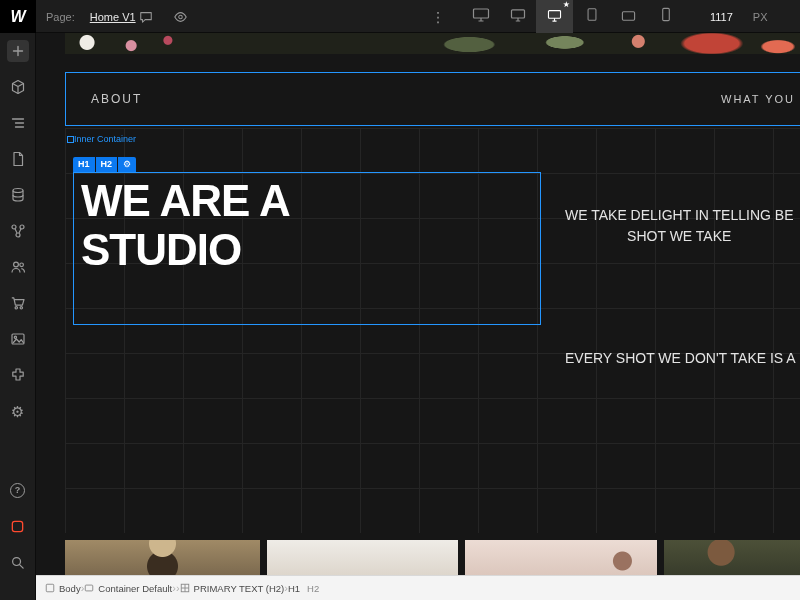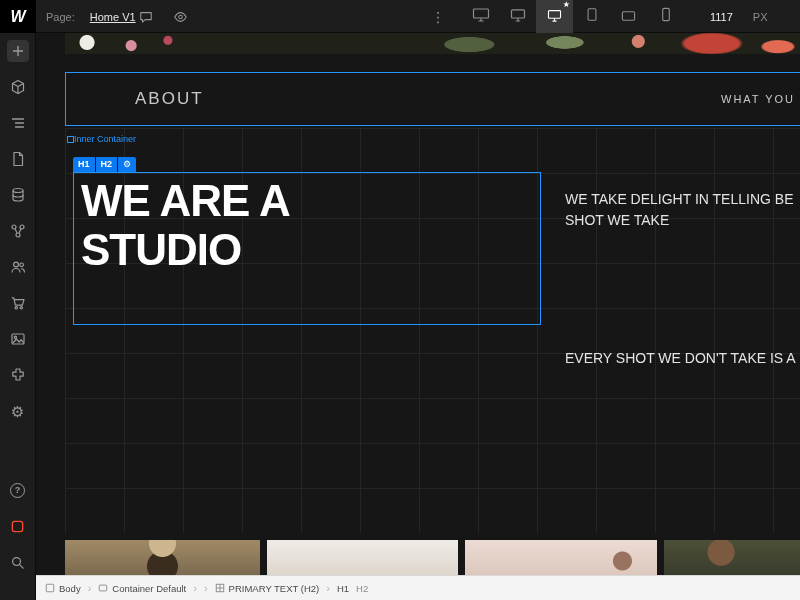--- a/index.html
+++ b/index.html
@@ -45,50 +45,50 @@
       radial-gradient(ellipse 30px 10px at 68% 45%, #75855c 0 60%, transparent 65%),
       radial-gradient(ellipse 45px 16px at 88% 50%, #c14437 0 60%, transparent 70%),
       radial-gradient(ellipse 25px 10px at 97% 65%, #e26a52 0 60%, transparent 70%),
       radial-gradient(circle at 78% 40%, #d4806e 0 6px, transparent 7px);
     cursor:pointer; }
   .grid-overlay { position:absolute; left:29px; top:95px; width:735px; height:405px; pointer-events:none;
     background-image:
       repeating-linear-gradient(to right, #252525 0 1px, transparent 1px 59px),
       repeating-linear-gradient(to bottom, #252525 0 1px, transparent 1px 45px); }
   .nav-box { position:absolute; left:29px; top:39px; width:736px; height:54px; border:1px solid #2496ff; cursor:pointer; }
-  .nav-about { position:absolute; left:25px; top:50%; transform:translateY(-50%); font-size:17px; letter-spacing:2px; color:#c9c9c9; cursor:pointer;margin-left:44px; }
+  .nav-about { position:absolute; left:25px; top:50%; transform:translateY(-50%); font-size:12px; letter-spacing:2px; color:#c9c9c9; cursor:pointer; }
   .nav-right { position:absolute; left:655px; top:50%; transform:translateY(-50%); font-size:11px; letter-spacing:2px; color:#c9c9c9; white-space:nowrap; cursor:pointer; }
   .inner-label { position:absolute; left:31px; top:101px; display:flex; align-items:center; color:#2496ff; font-size:9px; cursor:pointer; }
   .inner-label .sq { width:7px; height:7px; border:1px solid #2496ff; display:inline-block; }
   .sel-badges { position:absolute; left:37px; top:124px; display:flex; z-index:6; }
   .badge { background:#0b79f0; color:#fff; font-size:9px; font-weight:bold; padding:3px 5px; line-height:1; cursor:pointer; }
   .badge + .badge { margin-left:1px; }
   .badge.first { border-radius:2px 0 0 0; }
   .badge.gear { font-weight:normal; border-radius:0 2px 0 0; }
   .heading-box { position:absolute; left:37px; top:139px; width:468px; height:153px; border:1px solid #2496ff; cursor:pointer; }
   .hero-heading { padding:3px 0 0 7px; color:#fff; font-weight:bold; font-size:44px; line-height:49px; letter-spacing:-1px; }
   .para { position:absolute; color:#e4e4e4; font-size:14px; line-height:21px; white-space:nowrap; cursor:pointer; }
-  .para-1 { left:529px; top:156px; }
+  .para-1 { left:529px; top:172px;text-align:center; }
   .para-2 { left:529px; top:315px; }
   .photo-strip { position:absolute; left:29px; top:507px; width:735px; height:35px; display:flex; gap:7px; }
   .photo { height:35px; cursor:pointer; }
   .photo-1 { width:195px; background:
       radial-gradient(circle at 50% 10%, #cdb68d 0 13px, transparent 14px),
       radial-gradient(circle at 50% 75%, #3a2d20 0 15px, transparent 16px),
       linear-gradient(180deg, #a08a66, #7c6a4f); }
   .photo-2 { width:191px; background:linear-gradient(180deg, #efece7, #ddd6cc); }
   .photo-3 { width:192px; background:
       radial-gradient(circle at 82% 60%, #9a7260 0 9px, transparent 10px),
       linear-gradient(180deg, #ecdcd4, #dcc7bd); }
   .photo-4 { width:136px; background:
       radial-gradient(circle at 42% 35%, #7c5a3f 0 13px, transparent 14px),
       linear-gradient(180deg, #4c5038, #383c2b); }
 
   
-  .breadcrumb { position:absolute; left:36px; top:575px; width:764px; height:25px; background:#f4f4f4; border-top:1px solid #d9d9d9; display:flex; align-items:center; padding:0 9px; gap:7px; font-size:9.5px; color:#4a4a4a; z-index:18; overflow:hidden; }
+  .breadcrumb { position:absolute; left:36px; top:575px; width:764px; height:25px; background:#f4f4f4; border-top:1px solid #d9d9d9; display:flex; align-items:center; padding:0 9px; font-size:9.5px; color:#4a4a4a; z-index:18; overflow:hidden; }
   .crumb { display:flex; align-items:center; gap:4px; white-space:nowrap; cursor:pointer; }
   .crumb svg { display:block; color:#8a8a8a; }
   .crumb .tag2 { color:#8a8a8a; margin-left:3px; }
   .crumb-sep { color:#b3b3b3; font-size:11px; line-height:1; }
 </style>
 </head>
 <body>
 
 <div class="app">
 

